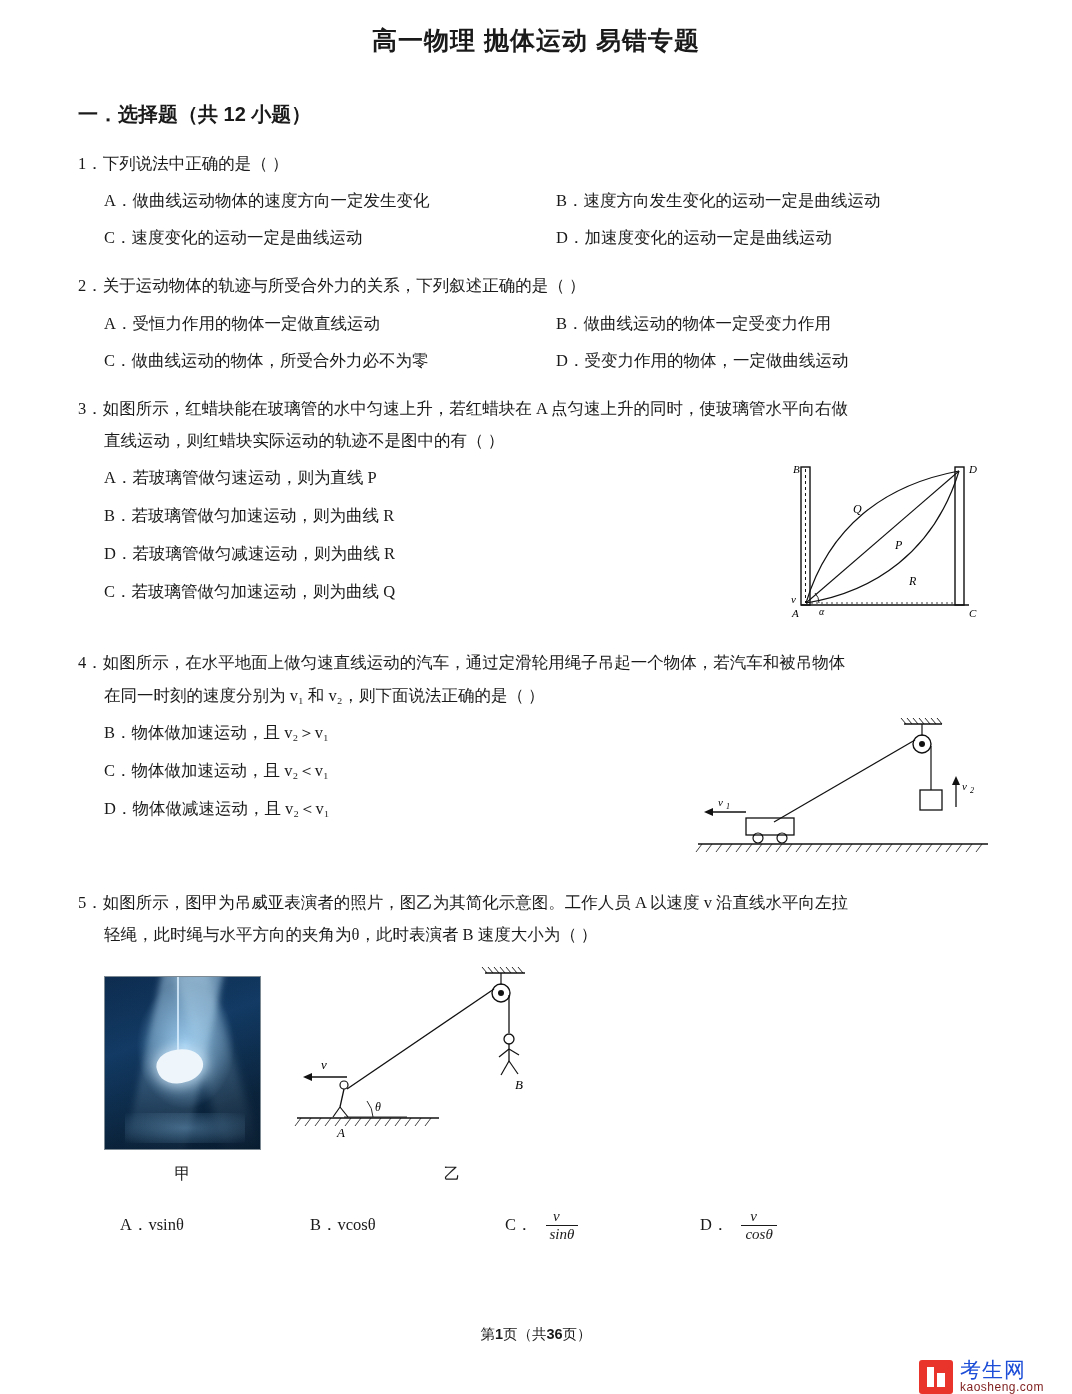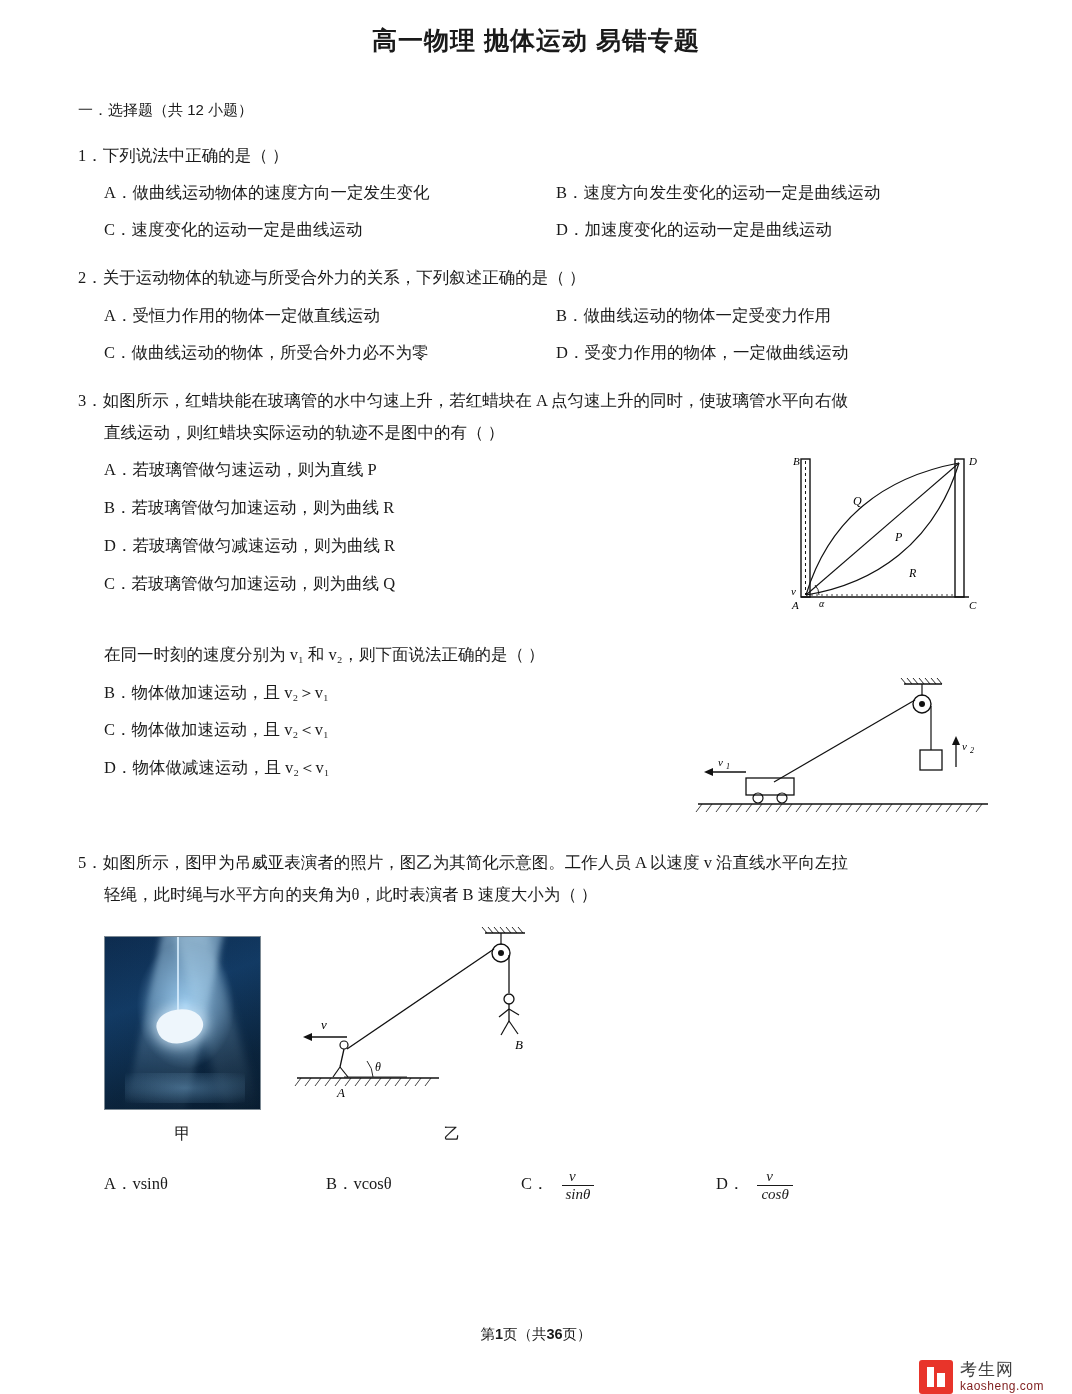--- a/index.html
+++ b/index.html
@@ -25,22 +25,22 @@
   .doc-title {
     text-align: center;
     font-family: "Liberation Sans", "DejaVu Sans", sans-serif;
     font-weight: bold;
     font-size: 25px;
     letter-spacing: 1px;
     margin: 14px 0 0 0;
     padding-top: 10px;
   }
   .section-head {
-    font-weight: normal;
-    font-size: 15px;
+    font-weight: bold;
+    font-size: 20px;
     margin-top: 44px;
     margin-bottom: 20px;
     font-family: "Liberation Sans", "DejaVu Sans", sans-serif;
   }
   .q {
     margin-top: 14px;
     font-size: 16.5px;
     line-height: 1.95;
   }
   .q .stem {
@@ -109,23 +109,23 @@
   }
   .wm-logo::after {
     content: "";
     position: absolute;
     left: 18px; top: 13px;
     width: 8px; height: 14px;
     background: #fff;
   }
   .wm-text { line-height: 1.05; }
   .wm-cn {
-    font-family: Liberation Mono, monospace;
-    font-size: 17px;
-    color: #404040;
+    font-family: Liberation Serif, serif;
+    font-size: 21px;
+    color: #1d4ed8;
     letter-spacing: 1px;
   }
   .wm-en {
     font-family: "Liberation Sans", "DejaVu Sans", sans-serif;
     font-size: 12px;
     color: #7f1d1d;
     letter-spacing: 0.5px;
   }
   .frac {
     display: inline-flex;
@@ -285,20 +285,23 @@
 
     <div class="opts opts-narrow">
       <div class="opt-row"><span class="opt">A．若玻璃管做匀速运动，则为直线 P</span></div>
       <div class="opt-row"><span class="opt">B．若玻璃管做匀加速运动，则为曲线 R</span></div>
       <div class="opt-row"><span class="opt">D．若玻璃管做匀减速运动，则为曲线 R</span></div>
       <div class="opt-row"><span class="opt">C．若玻璃管做匀加速运动，则为曲线 Q</span></div>
     </div>
   </div>
 
   <div class="q clearfix">
+    <div class="stem">
+      <span class="num">4．</span><span>如图所示，在水平地面上做匀速直线运动的汽车，通过定滑轮用绳子吊起一个物体，若汽车和被吊物体</span>
+    </div>
     <div class="stem-line2">在同一时刻的速度分别为 v₁ 和 v₂，则下面说法正确的是（       ）</div>
 
     <div class="fig-right">
       <svg width="300" height="150" viewBox="0 0 300 150">
 
         <line x1="210" y1="12" x2="248" y2="12" stroke="#111" stroke-width="1.5"></line>
         <g stroke="#111" stroke-width="0.9">
           <line x1="212" y1="12" x2="207" y2="6"></line>
             <line x1="218" y1="12" x2="213" y2="6"></line>
           <line x1="224" y1="12" x2="219" y2="6"></line>
@@ -453,24 +456,24 @@
               <line x1="144" y1="157" x2="138" y2="165"></line>
           </g>
           <text x="50" y="176" font-size="13" font-style="italic" font-family="Liberation Serif, serif">A</text>
         </svg>
         <div class="fig-cap">乙</div>
       </div>
     </div>
 
     <div class="opts" style="margin-top:16px;">
       <div class="opt-row">
-        <span class="opt" style="width:190px;">
+        <span class="opt" style="width:190px;margin-left:16px;">
           <span>A．</span><span>vsinθ</span>
         </span>
-        <span class="opt" style="width:195px;margin-left:32px;">
+        <span class="opt" style="width:195px;">
           <span>B．</span><span>vcosθ</span>
         </span>
         <span class="opt" style="width:195px;">
           <span>C．</span><span class="frac">
               <span class="num2">v</span>
               <span class="den">sinθ</span>
             </span>
         </span>
         <span class="opt">
           <span>D．</span><span class="frac">

